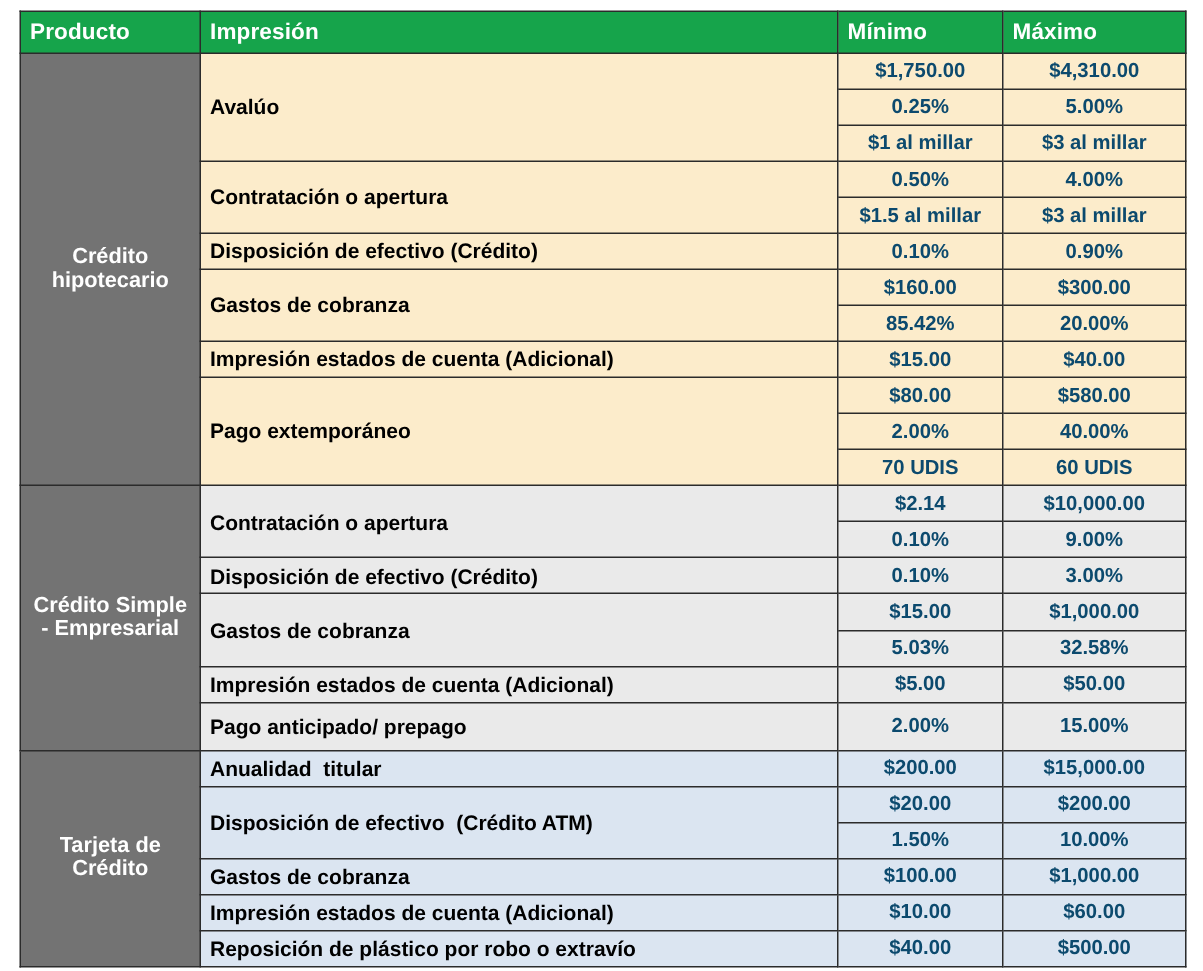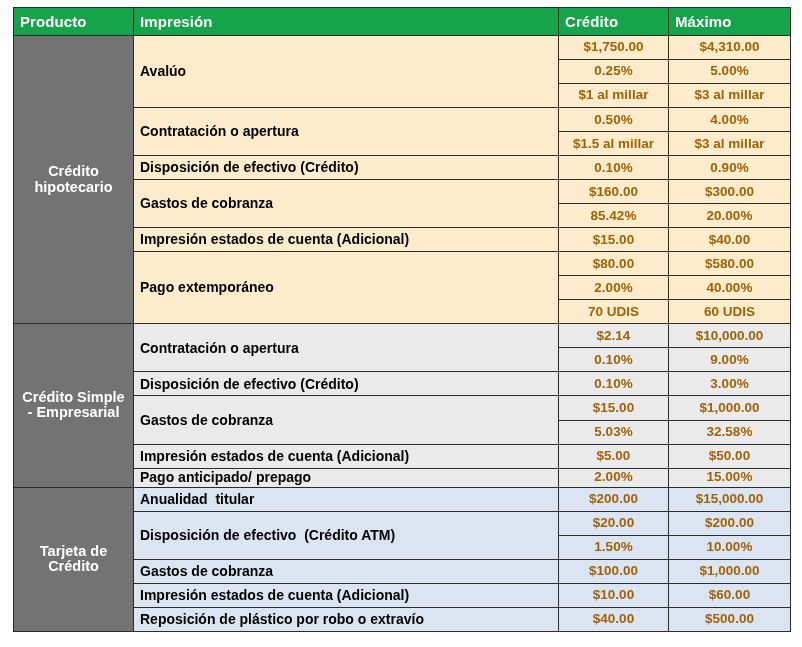--- a/index.html
+++ b/index.html
@@ -63,21 +63,21 @@
     vertical-align: middle;
     color: #000000;
     font-size: 14px;
     white-space: pre;
   }
 
   
   td.value-cell {
     text-align: center;
     vertical-align: middle;
-    color: #a16207;
+    color: #0c4a6e;
     font-size: 13.5px;
     white-space: nowrap;
   }
 
   
   .sec-cream td.commission-cell,
   .sec-cream td.value-cell { background: #FCECCB; }
   .sec-gray td.commission-cell,
   .sec-gray td.value-cell { background: #EAEAEA; }
   .sec-blue td.commission-cell,
@@ -91,21 +91,21 @@
     <colgroup>
       <col class="c-product">
       <col class="c-commission">
       <col class="c-min">
       <col class="c-max">
     </colgroup>
     <thead>
       <tr class="header-row">
         <th>Producto</th>
         <th>Impresión</th>
-        <th>Crédito</th>
+        <th>Mínimo</th>
         <th>Máximo</th>
       </tr>
     </thead>
     <tbody id="table-body">
         <tr class="sec-cream" style="height: 24.04px;">
           <td class="product-cell" rowspan="12">Crédito hipotecario</td>
           <td class="commission-cell" rowspan="3">Avalúo</td>
           <td class="value-cell">$1,750.00</td>
           <td class="value-cell">$4,310.00</td>
         </tr>
@@ -180,21 +180,21 @@
         </tr>
         <tr class="sec-gray" style="height: 24.04px;">
           <td class="value-cell">5.03%</td>
           <td class="value-cell">32.58%</td>
         </tr>
         <tr class="sec-gray" style="height: 24.04px;">
           <td class="commission-cell" rowspan="1">Impresión estados de cuenta (Adicional)</td>
           <td class="value-cell">$5.00</td>
           <td class="value-cell">$50.00</td>
         </tr>
-        <tr class="sec-gray" style="height: 19px; padding-left: 44px;">
+        <tr class="sec-gray" style="height: 32px; padding-left: 44px;">
           <td class="commission-cell" rowspan="1">Pago anticipado/ prepago</td>
           <td class="value-cell">2.00%</td>
           <td class="value-cell">15.00%</td>
         </tr>
         <tr class="sec-blue" style="height: 24.04px;">
           <td class="product-cell" rowspan="6">Tarjeta de Crédito</td>
           <td class="commission-cell" rowspan="1">Anualidad  titular</td>
           <td class="value-cell">$200.00</td>
           <td class="value-cell">$15,000.00</td>
         </tr>

